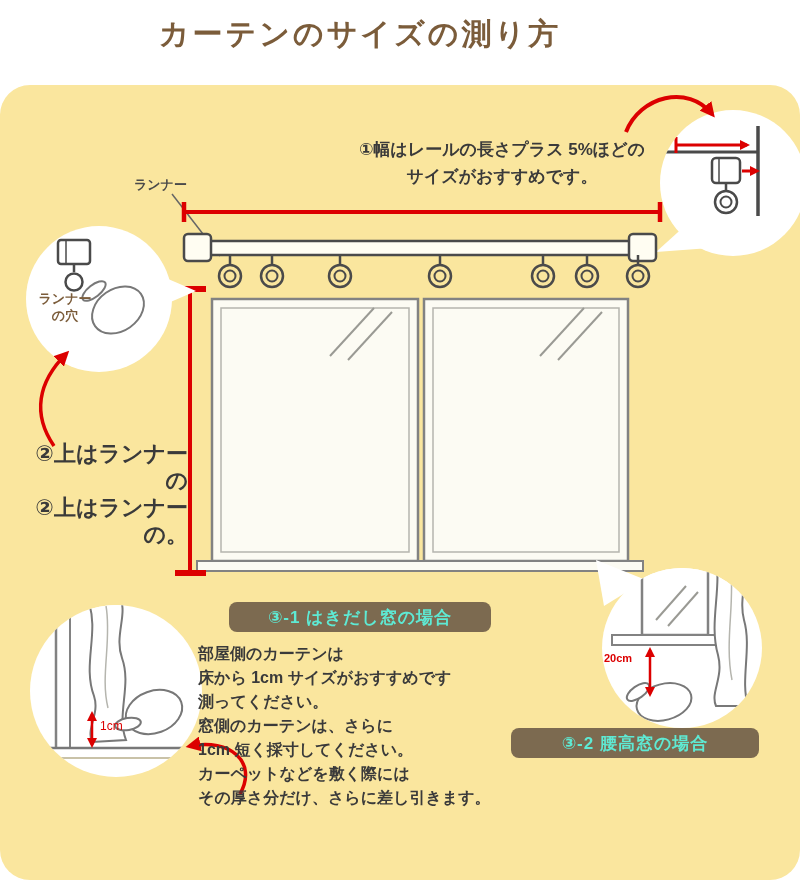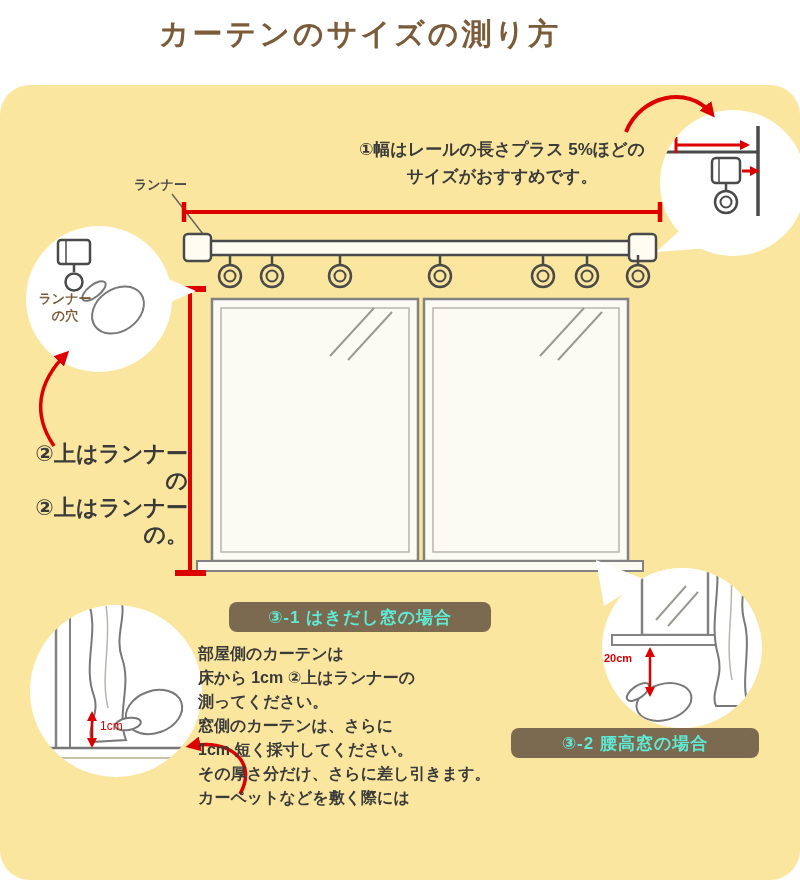--- a/index.html
+++ b/index.html
@@ -225,23 +225,23 @@
     <div>②上はランナーの</div>
     <div>②上はランナーの。</div>
   </div>
 
   <div class="t" id="label-1cm">1cm</div>
   <div class="t" id="label-20cm">20cm</div>
 
   <div class="badge" id="badge-31">③-1 はきだし窓の場合</div>
   <div class="body-text" id="body-31">
     <div>部屋側のカーテンは</div>
-    <div>床から 1cm ②上はランナーの</div>
+    <div>床から 1cm サイズがおすすめです</div>
     <div>測ってください。</div>
     <div>窓側のカーテンは、さらに</div>
     <div>1cm 短く採寸してください。</div>
+    <div>カーペットなどを敷く際には</div>
     <div>その厚さ分だけ、さらに差し引きます。</div>
-    <div>カーペットなどを敷く際には</div>
   </div>
 
   <div class="badge" id="badge-32">③-2 腰高窓の場合</div>
 
 </div>
 
 </body></html>

